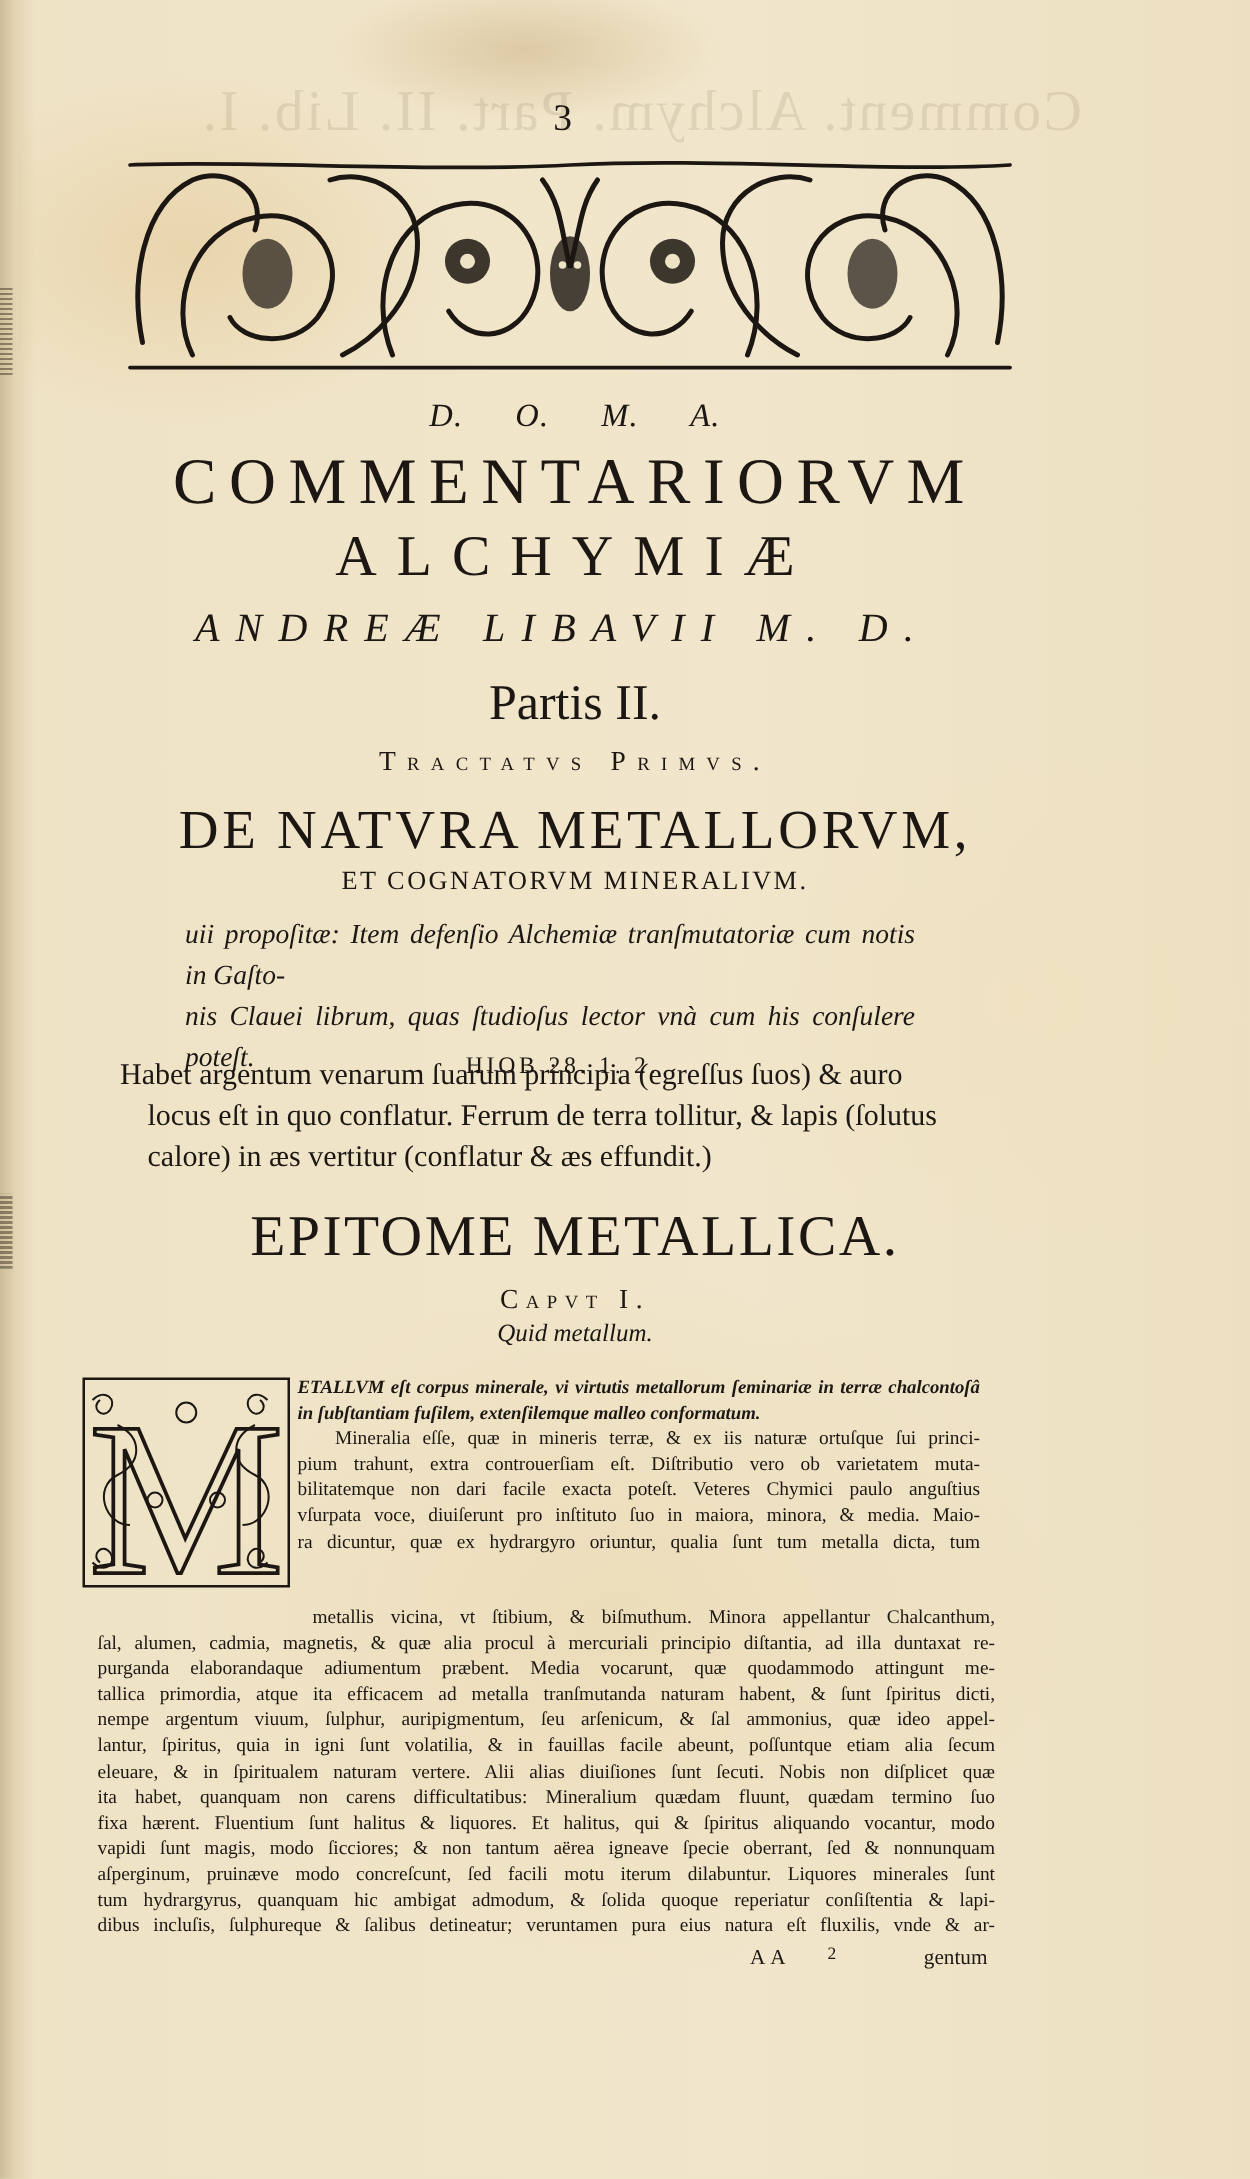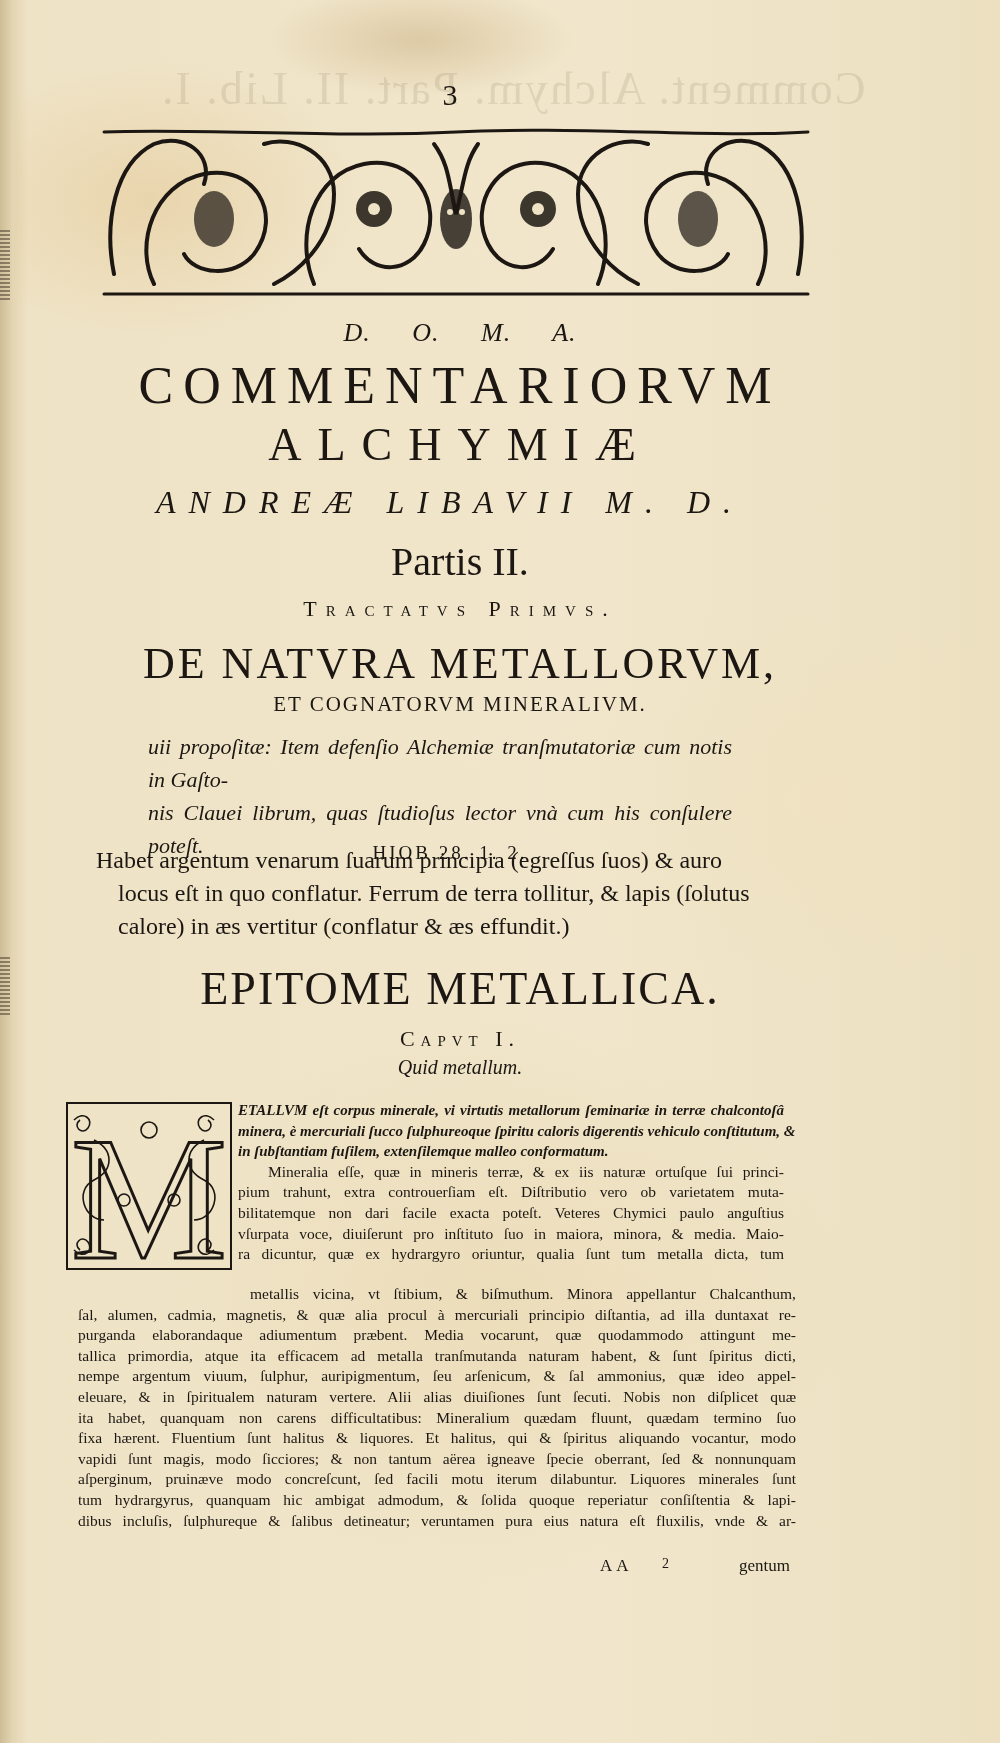--- a/index.html
+++ b/index.html
@@ -131,35 +131,35 @@
     <path d="M140 40 c-20 10 -20 30 0 40 c20 10 10 40 -10 40"></path>
     <circle cx="85" cy="30" r="8"></circle>
     <circle cx="60" cy="100" r="6"></circle>
     <circle cx="110" cy="100" r="6"></circle>
   </g>
   <text x="85" y="158" text-anchor="middle" font-family="Liberation Serif, serif" font-size="176" fill="none" stroke="#1c1712" stroke-width="3">M</text>
 </svg>
 
 <div class="body">
   <span class="l it">ETALLVM eſt corpus minerale, vi virtutis metallorum ſeminariæ in terræ chalcontoſâ</span>
-  <span class="l it">minera, è mercuriali ſucco ſulphureoque ſpiritu caloris digerentis vehiculo conſtitutum, &amp;</span>
   <span class="l it" style="text-align-last:left">in ſubſtantiam fuſilem, extenſilemque malleo conformatum.</span>
   <span class="l ind">Mineralia eſſe, quæ in mineris terræ, &amp; ex iis naturæ ortuſque ſui princi-</span>
   <span class="l">pium trahunt, extra controuerſiam eſt. Diſtributio vero ob varietatem muta-</span>
   <span class="l">bilitatemque non dari facile exacta poteſt. Veteres Chymici paulo anguſtius</span>
   <span class="l">vſurpata voce, diuiſerunt pro inſtituto ſuo in maiora, minora, &amp; media. Maio-</span>
   <span class="l">ra dicuntur, quæ ex hydrargyro oriuntur, qualia ſunt tum metalla dicta, tum</span>
 </div>
 
 <div class="body2">
   <span class="l first">metallis vicina, vt ſtibium, &amp; biſmuthum. Minora appellantur Chalcanthum,</span>
   <span class="l">ſal, alumen, cadmia, magnetis, &amp; quæ alia procul à mercuriali principio diſtantia, ad illa duntaxat re-</span>
   <span class="l">purganda elaborandaque adiumentum præbent. Media vocarunt, quæ quodammodo attingunt me-</span>
   <span class="l">tallica primordia, atque ita efficacem ad metalla tranſmutanda naturam habent, &amp; ſunt ſpiritus dicti,</span>
   <span class="l">nempe argentum viuum, ſulphur, auripigmentum, ſeu arſenicum, &amp; ſal ammonius, quæ ideo appel-</span>
+  <span class="l">lantur, ſpiritus, quia in igni ſunt volatilia, &amp; in fauillas facile abeunt, poſſuntque etiam alia ſecum</span>
   <span class="l">eleuare, &amp; in ſpiritualem naturam vertere. Alii alias diuiſiones ſunt ſecuti. Nobis non diſplicet quæ</span>
   <span class="l">ita habet, quanquam non carens difficultatibus: Mineralium quædam fluunt, quædam termino ſuo</span>
   <span class="l">fixa hærent. Fluentium ſunt halitus &amp; liquores. Et halitus, qui &amp; ſpiritus aliquando vocantur, modo</span>
   <span class="l">vapidi ſunt magis, modo ſicciores; &amp; non tantum aërea igneave ſpecie oberrant, ſed &amp; nonnunquam</span>
   <span class="l">aſperginum, pruinæve modo concreſcunt, ſed facili motu iterum dilabuntur. Liquores minerales ſunt</span>
   <span class="l">tum hydrargyrus, quanquam hic ambigat admodum, &amp; ſolida quoque reperiatur conſiſtentia &amp; lapi-</span>
   <span class="l">dibus incluſis, ſulphureque &amp; ſalibus detineatur; veruntamen pura eius natura eſt fluxilis, vnde &amp; ar-</span>
 </div>
 
 <div class="footer">

